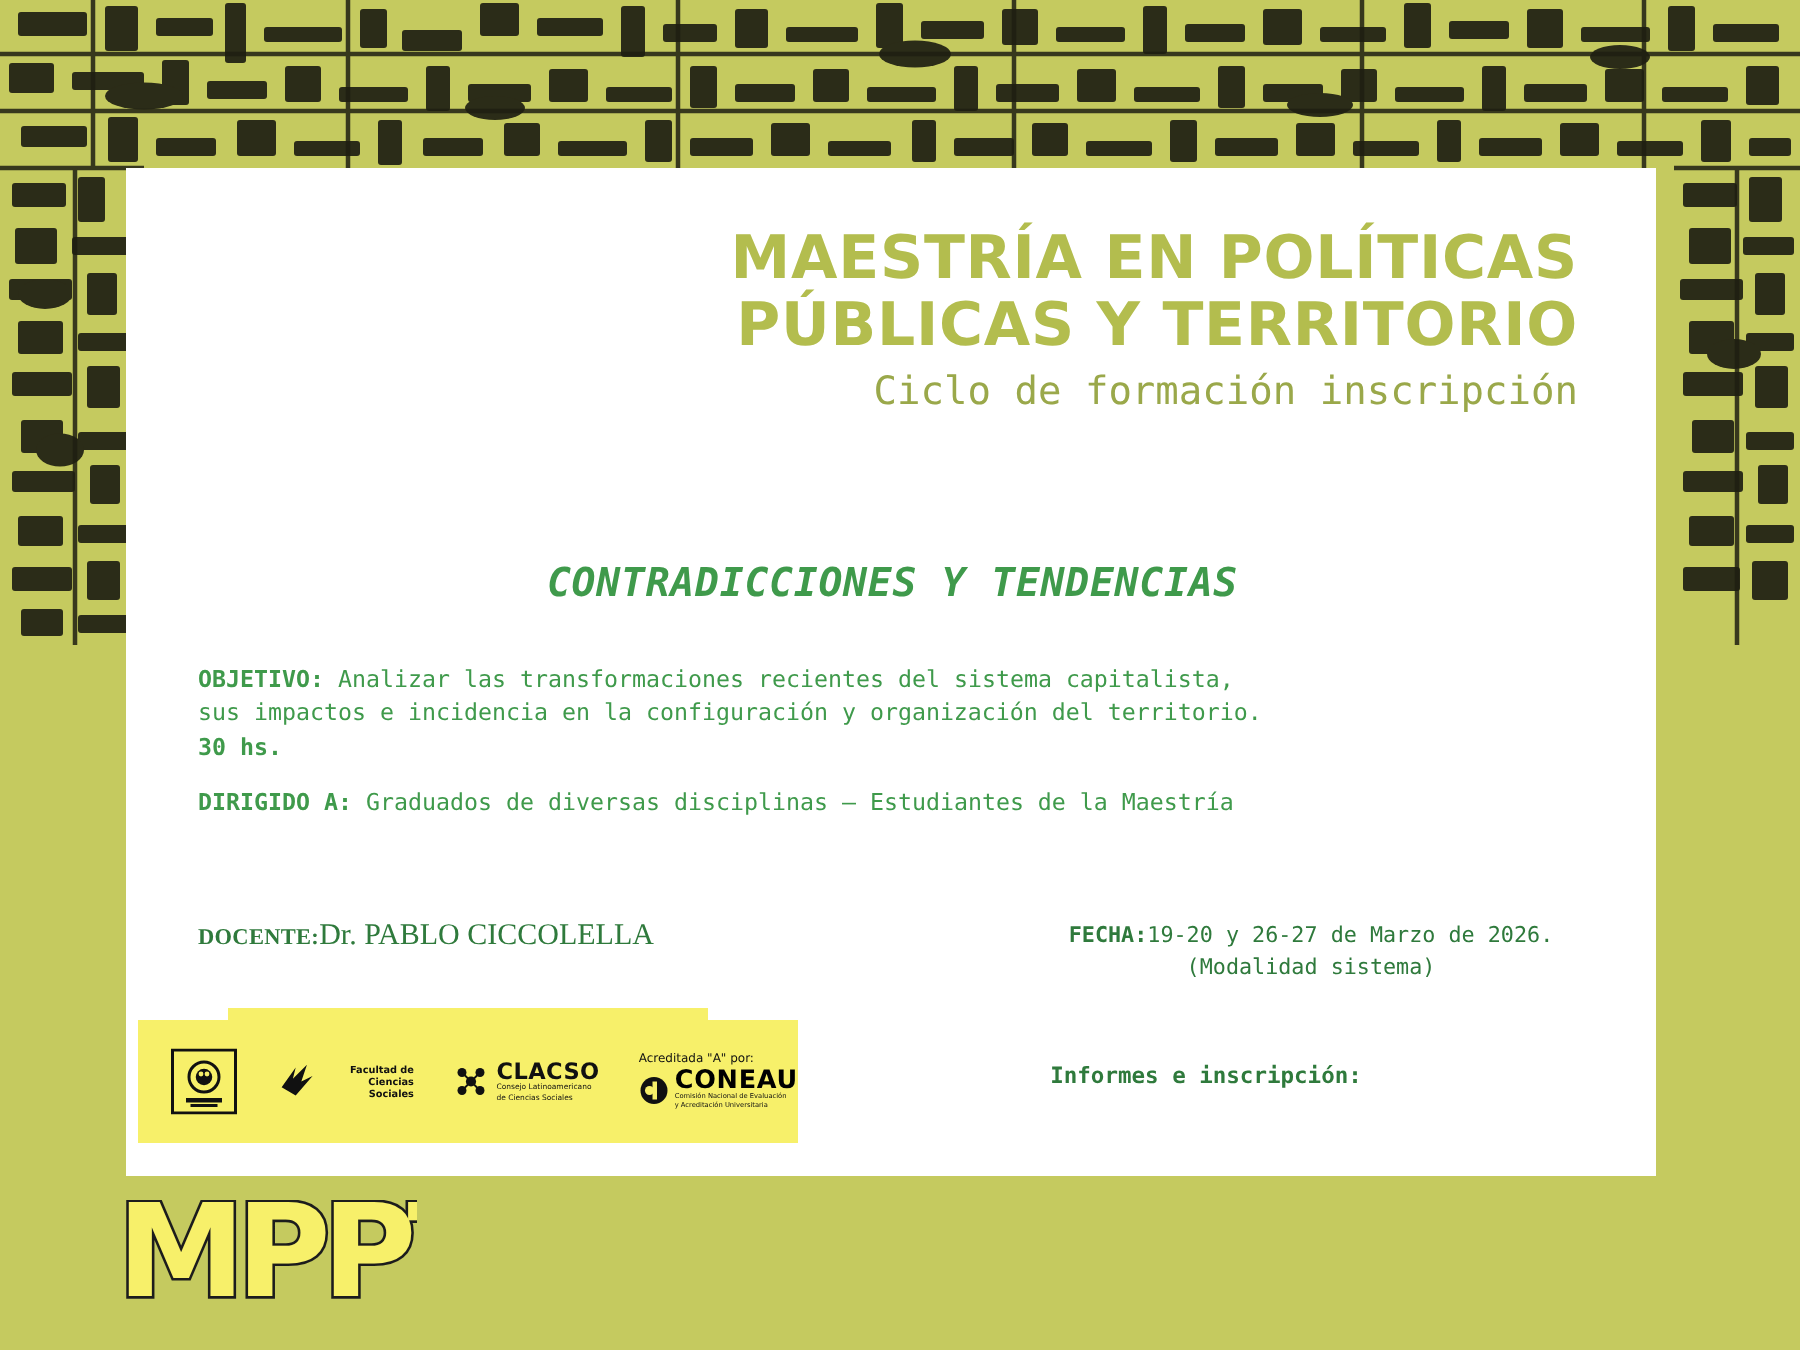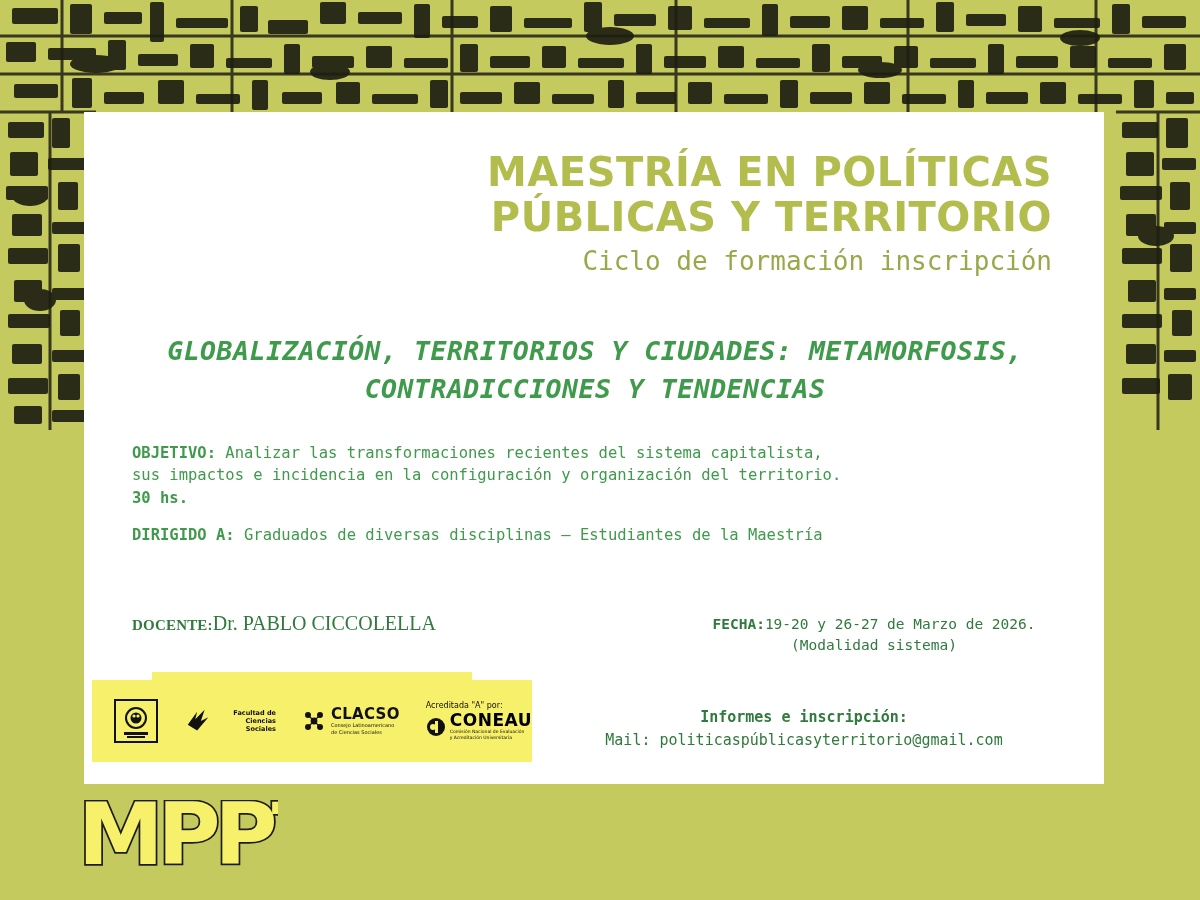--- a/index.html
+++ b/index.html
@@ -397,21 +397,21 @@
 
   <div class="card">
 
     <div class="header">
       <div class="l1">MAESTRÍA EN POLÍTICAS</div>
       <div class="l2">PÚBLICAS Y TERRITORIO</div>
       <div class="sub">Ciclo de formación inscripción</div>
     </div>
 
     <div class="course-title">
-      <span>GLOBALIZACIÓN, TERRITORIOS Y CIUDADES: METAMORFOSIS,</span><br>
+      <br>
       <span>CONTRADICCIONES Y TENDENCIAS</span>
     </div>
 
     <div class="block" id="objetivo">
       <span class="lbl">OBJETIVO:</span><span class="txt"> Analizar las transformaciones recientes del sistema capitalista,</span><br>
       <span class="txt">sus impactos e incidencia en la configuración y organización del territorio.</span><br>
       <span class="lbl">30 hs.</span>
     </div>
 
     <div class="block" id="dirigido">
@@ -422,21 +422,20 @@
       <span class="lbl">DOCENTE:</span><span class="name">Dr. PABLO CICCOLELLA</span>
     </div>
 
     <div id="fecha">
       <span class="lbl">FECHA:</span><span>19-20 y 26-27 de Marzo de 2026.</span><br>
       <span>(Modalidad sistema)</span>
     </div>
 
     <div id="informes">
       <span class="lbl">Informes e inscripción:</span><br>
-      <span>Mail: politicaspúblicasyterritorio@gmail.com</span>
     </div>
 
     <div class="logo-strip">
 
       <div class="logo">
         <svg width="44" height="44" viewBox="0 0 44 44" aria-hidden="true">
           <rect x="1" y="1" width="42" height="42" fill="none" stroke="#111" stroke-width="2"></rect>
           <circle cx="22" cy="19" r="10" fill="none" stroke="#111" stroke-width="2"></circle>
           <circle cx="22" cy="19" r="5.5" fill="#111"></circle>
           <circle cx="20" cy="17" r="1.6" fill="#f7f06a"></circle>

